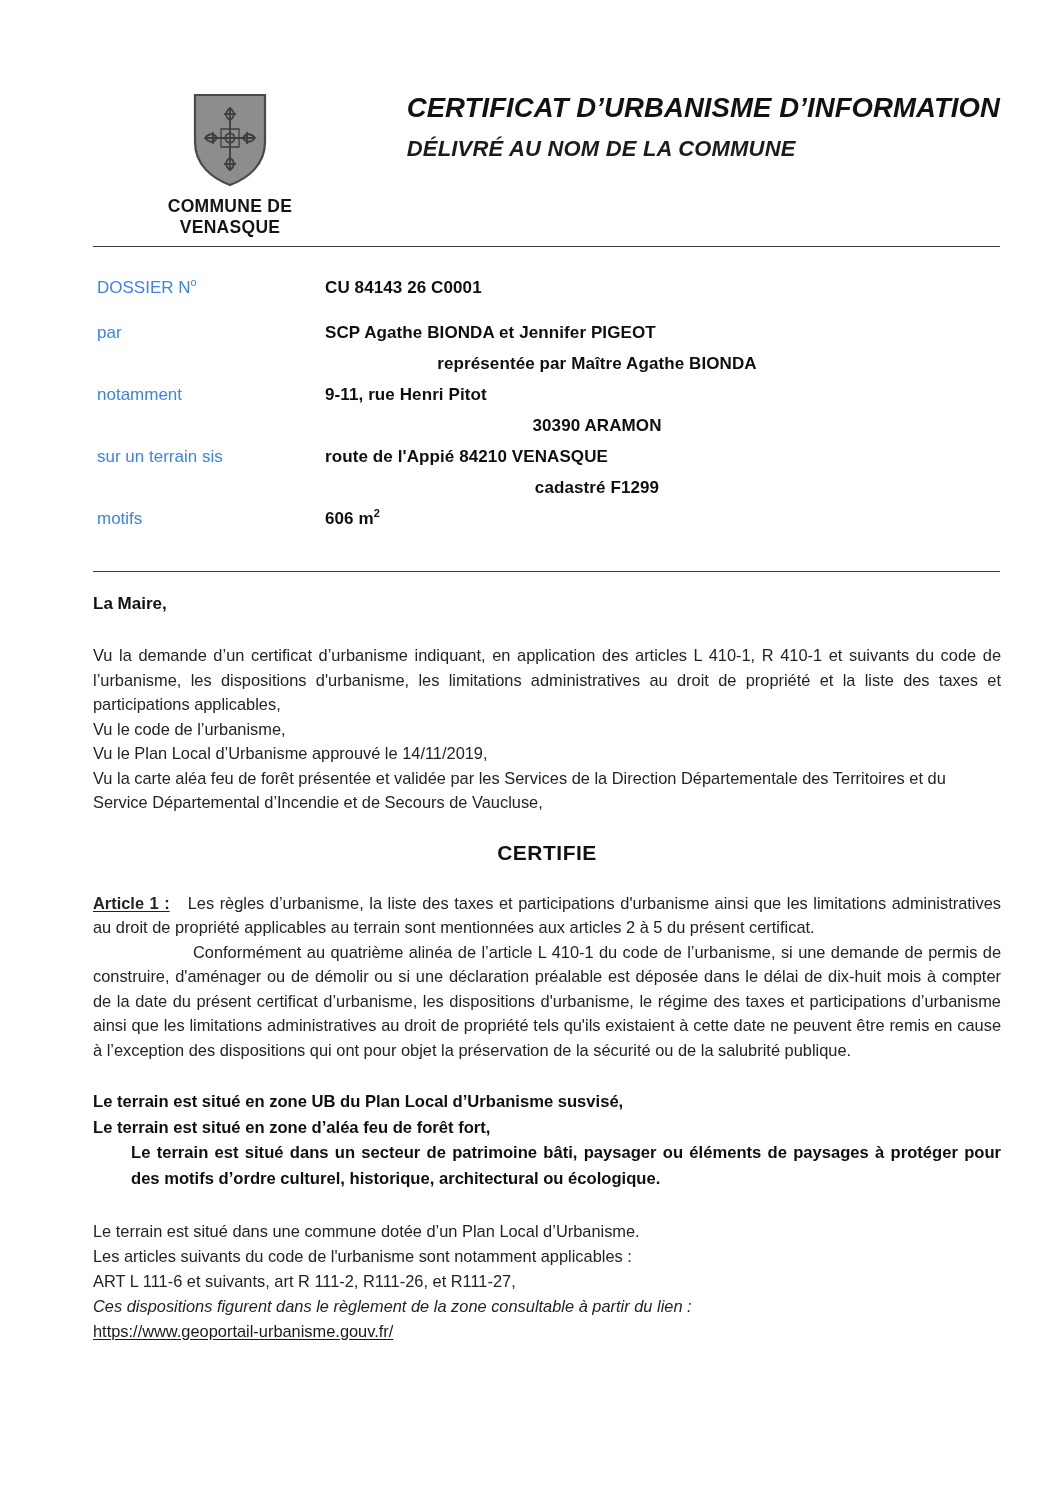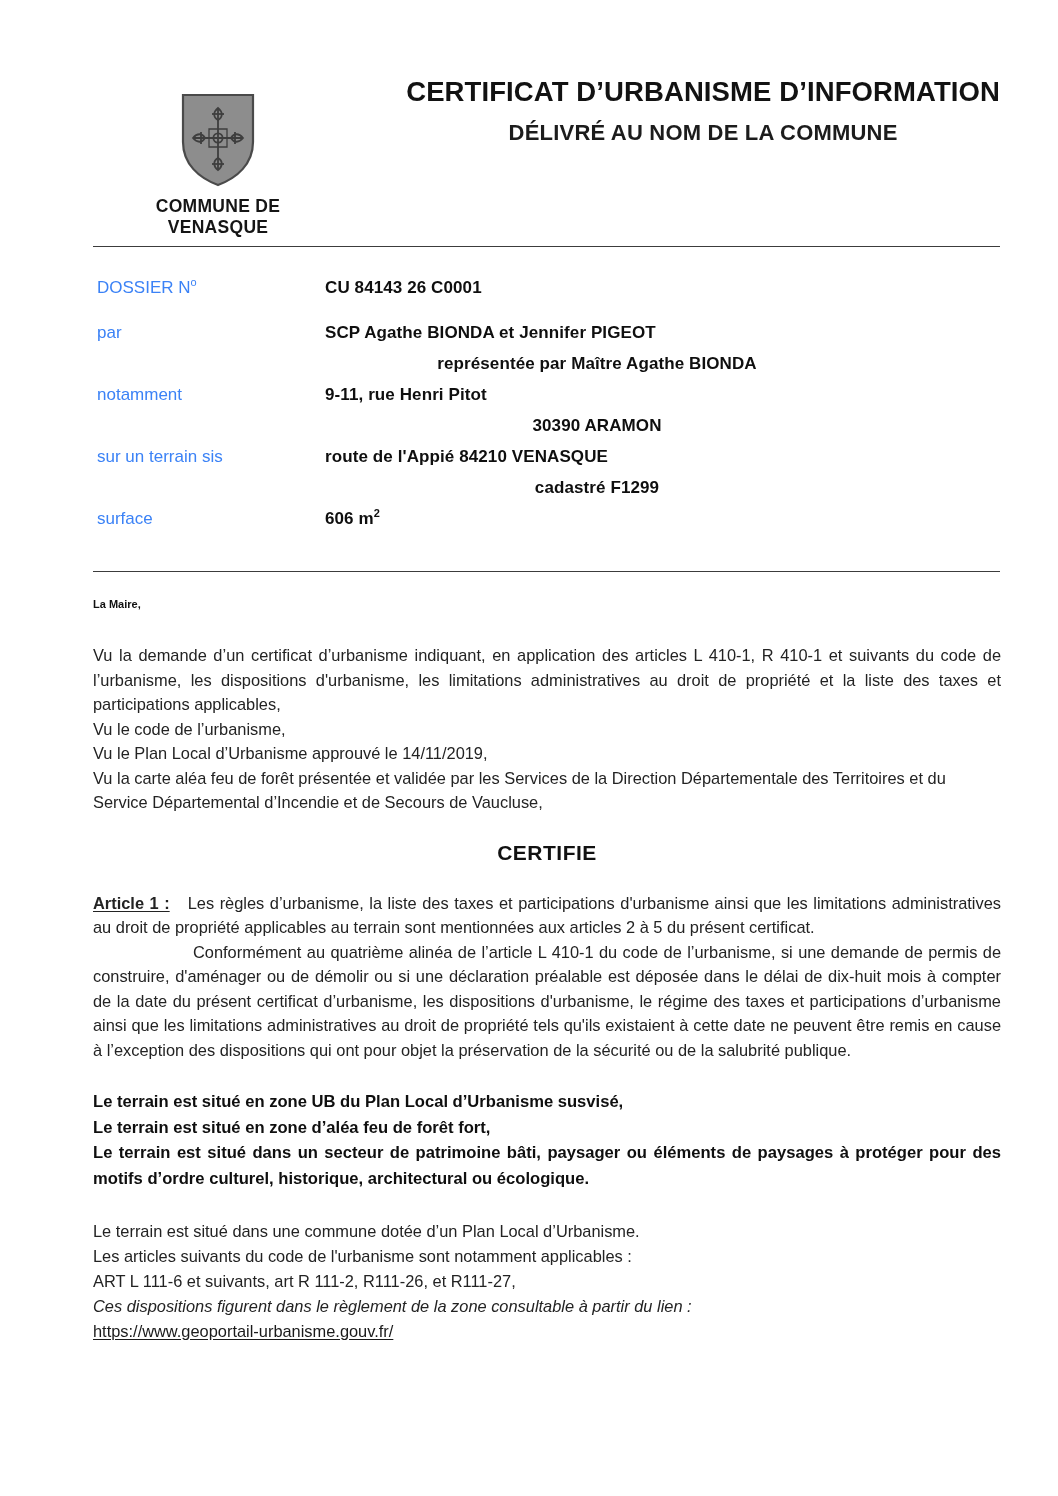--- a/index.html
+++ b/index.html
@@ -24,21 +24,21 @@
   
   .header {
     position: absolute;
     left: 0;
     top: 0;
     width: 1058px;
     height: 240px;
   }
   .crest-block {
     position: absolute;
-    left: 124px;
+    left: 136px;
     top: 92px;
     width: 188px;
     text-align: center;
   }
   .crest {
     width: 78px;
     height: 96px;
     margin: 0 auto;
     display: block;
   }
@@ -46,22 +46,23 @@
     margin-top: 8px;
     font-size: 17.5px;
     font-weight: bold;
     line-height: 21px;
     letter-spacing: 0.3px;
     color: #151515;
   }
   .title-block {
     position: absolute;
     right: 58px;
-    top: 76px;
-    text-align: center;
+    top: 92px;
+    text-align: left;
+    font-style: italic;
   }
   .doc-title {
     font-size: 27.5px;
     font-weight: bold;
     letter-spacing: 0.1px;
     line-height: 32px;
     white-space: nowrap;
     color: #121212;
   }
   .doc-subtitle {
@@ -123,21 +124,21 @@
   .sup2 { font-size: 11px; vertical-align: super; line-height: 0; }
 
   
   .body-text {
     position: absolute;
     left: 93px;
     top: 592px;
     width: 908px;
   }
   .maire {
-    font-size: 11px;
+    font-size: 17px;
     font-weight: bold;
     line-height: 24px;
     margin-bottom: 27px;
     color: #111;
   }
   .vu-block {
     font-size: 16.4px;
     line-height: 24.5px;
     color: #232323;
   }
@@ -187,21 +188,21 @@
   .zone-block {
     margin-top: 27px;
     font-size: 16.6px;
     font-weight: bold;
     line-height: 25.5px;
     color: #0f0f0f;
     text-align: justify;
     text-justify: inter-word;
   }
   .zone-line { margin: 0; }
-  .zone-wrap { text-align: justify; }
+  .zone-wrap { text-align: justify; margin-left: 38px; }
   .closing-block {
     margin-top: 28px;
     font-size: 16.4px;
     line-height: 25px;
     color: #232323;
   }
   .closing-line { margin: 0; }
   .italic-line { font-style: italic; }
   .link-line {
     text-decoration: underline;
@@ -270,21 +271,21 @@
     </div>
     <div class="info-value sub">30390 ARAMON</div>
 
     <div class="info-row">
       <div class="info-label">sur un terrain sis</div>
       <div class="info-value">route de l'Appié 84210 VENASQUE</div>
     </div>
     <div class="info-value sub">cadastré F1299</div>
 
     <div class="info-row">
-      <div class="info-label">surface</div>
+      <div class="info-label">motifs</div>
       <div class="info-value"><span>606 m</span><sup class="sup2">2</sup></div>
     </div>
 
   </div>
 
   <div class="rule rule-bottom"></div>
 
   <div class="body-text">
 
     <div class="maire">La Maire,</div>

